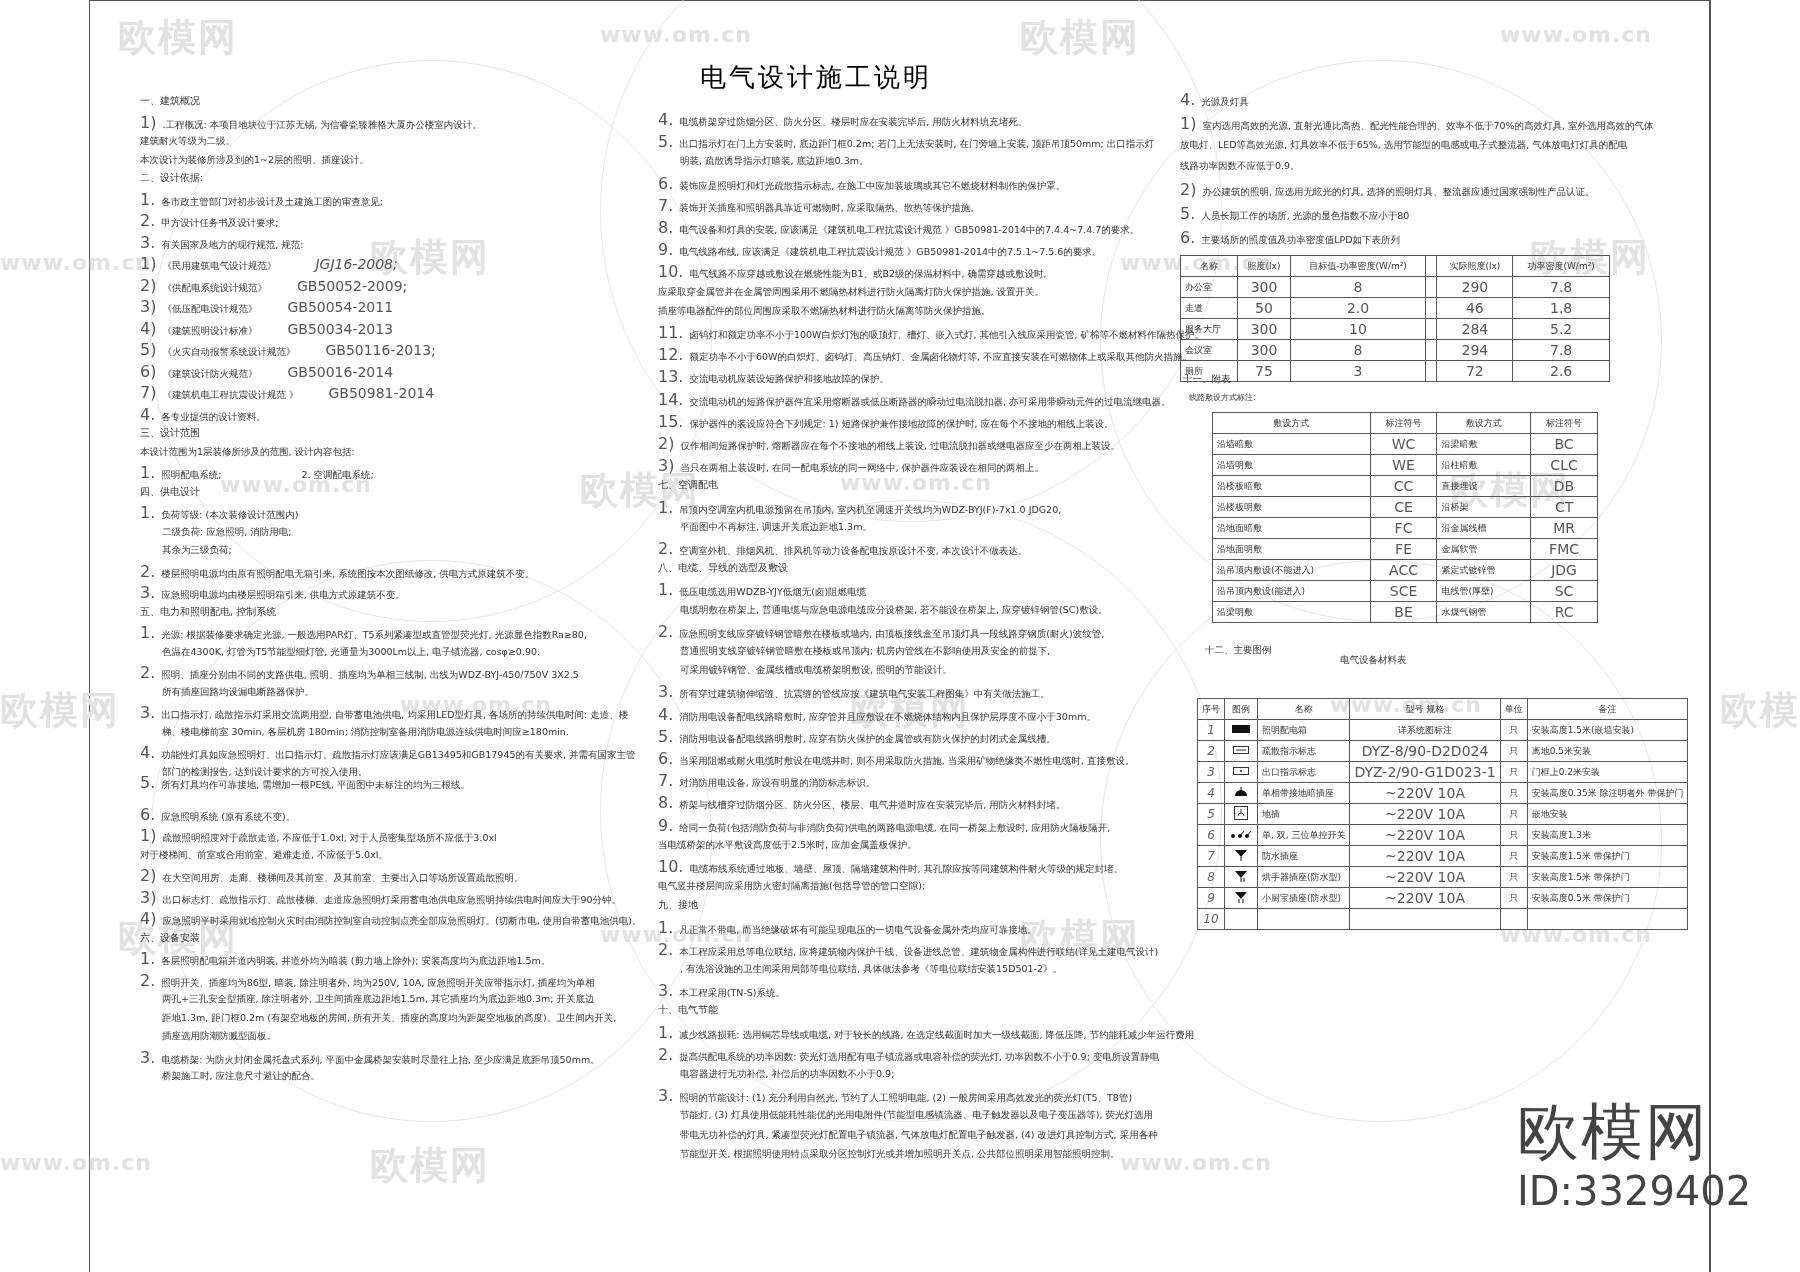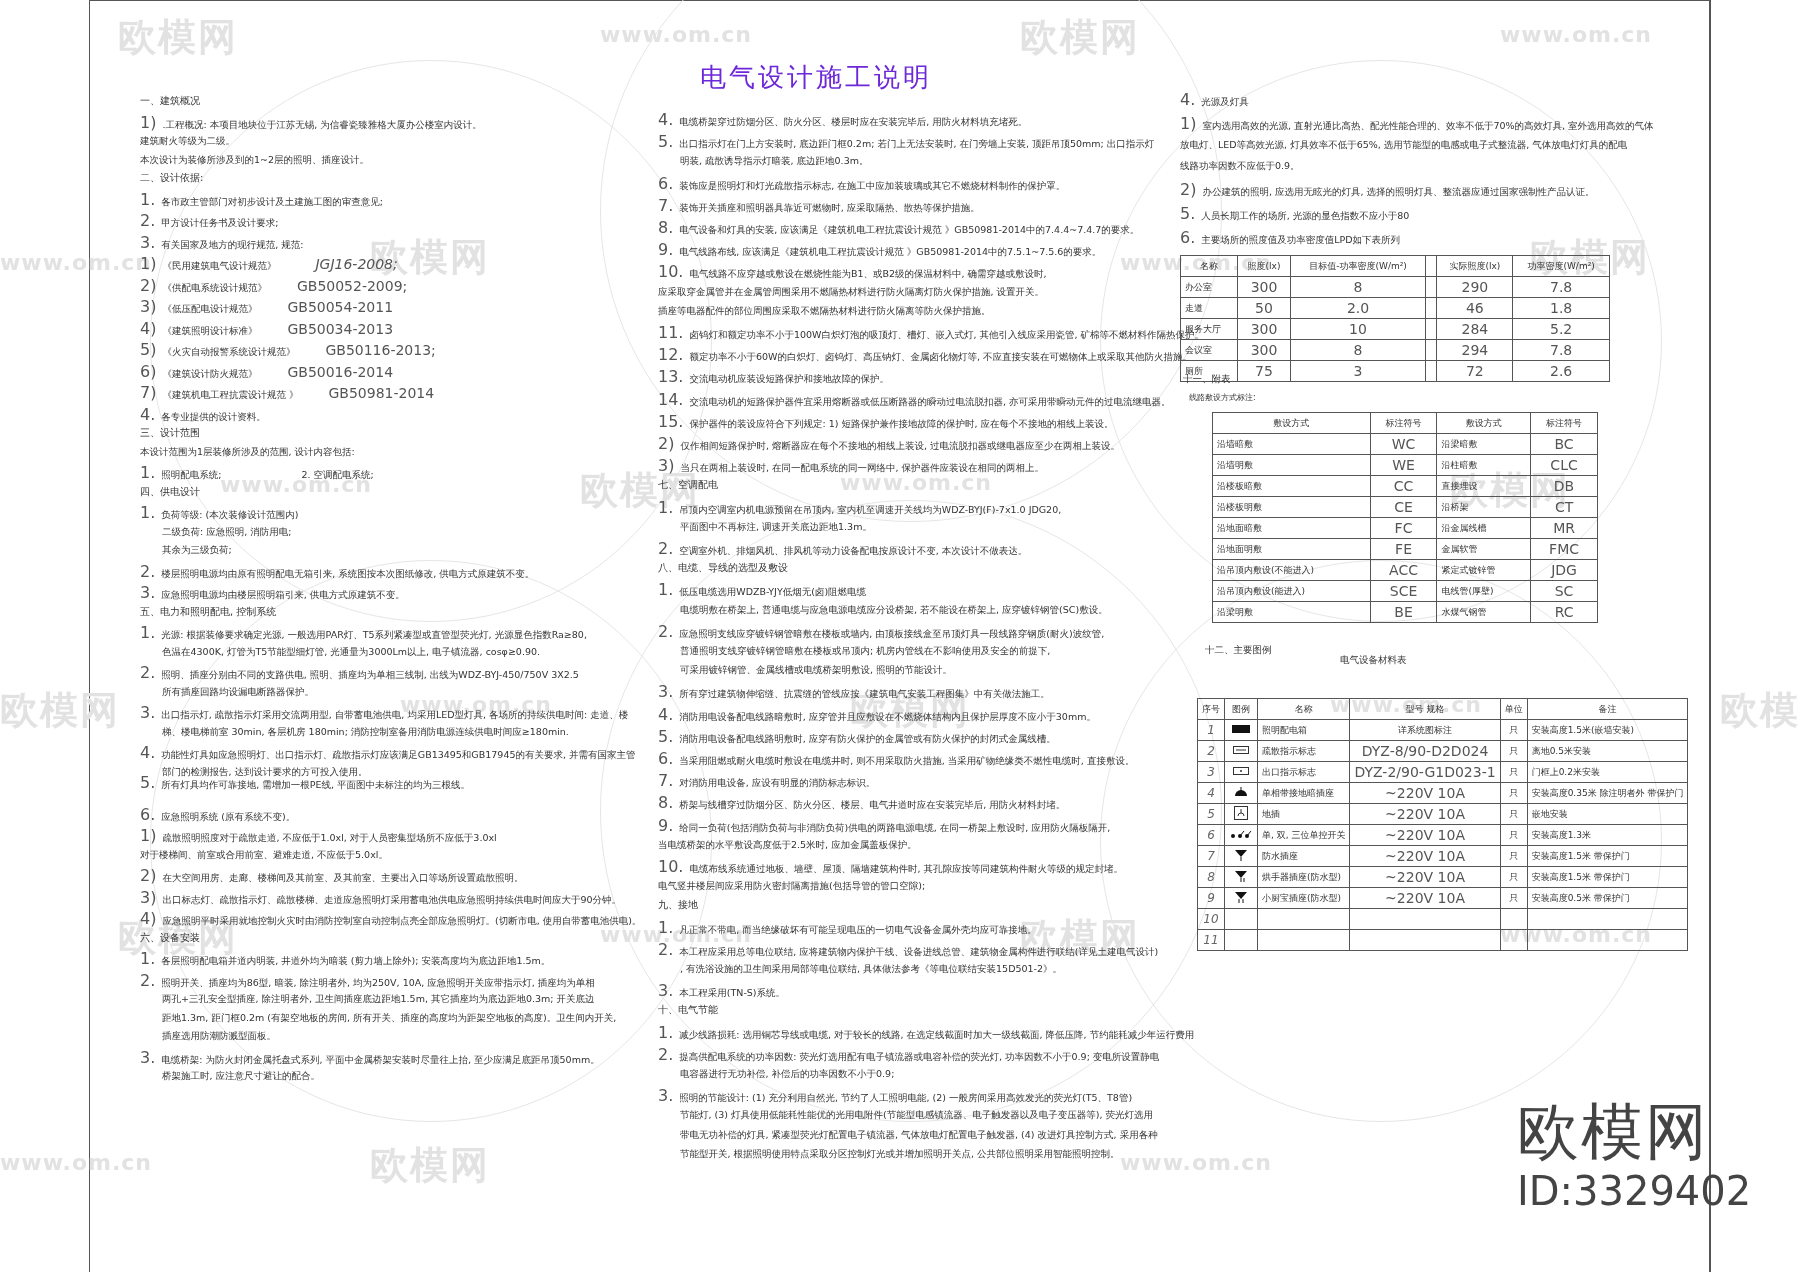--- a/index.html
+++ b/index.html
@@ -5,21 +5,21 @@
   html, body { margin:0; padding:0; background:#ffffff; }
   body { width:1800px; height:1272px; position:relative; overflow:hidden;
          font-family:"DejaVu Sans", sans-serif; color:#222; }
   .frame { position:absolute; left:89px; top:0; width:1622px; height:1272px;
            border-left:1.5px solid #555; border-top:1.5px solid #555; box-sizing:border-box; }
   .frame-right { position:absolute; left:1709px; top:0; width:1.5px; height:1272px; background:#555; }
   .wm { position:absolute; color:#e2e2e2; font-family:"DejaVu Sans", sans-serif; font-weight:bold; pointer-events:none; white-space:nowrap; }
   .wm.big { font-size:38px; letter-spacing:2px; }
   .wm.url { font-size:22px; letter-spacing:1px; }
   .arc { position:absolute; border:1.5px solid #e6e6e6; border-radius:50%; pointer-events:none; }
-  .title { position:absolute; left:700px; top:60px; font-size:26px; letter-spacing:3px; color:#6d28d9;
+  .title { position:absolute; left:700px; top:60px; font-size:26px; letter-spacing:3px; color:#000000;
            font-family:Liberation Sans, sans-serif; }
   .col { position:absolute; font-size:9.5px; line-height:1; color:#333; }
   .col .ln { position:absolute; white-space:nowrap; }
   .col .ln .num { font-size:16px; color:#555; margin-right:6px; font-weight:normal; }
   .col .ln .big { font-size:14px; color:#555; }
   .col .ln.head { font-size:10px; }
   table.grid { position:absolute; border-collapse:collapse; font-size:9px; color:#333; }
   table.grid td, table.grid th { border:1px solid #555; padding:0 4px; height:20px; white-space:nowrap; font-weight:normal; }
   table.grid .big { font-size:14px; color:#555; }
   table.grid .c { text-align:center; }
@@ -429,25 +429,17 @@
         <td>安装高度0.5米  带保护门</td>
       </tr>
       <tr>
         <td class="c" style="font-style: italic; font-size: 12px; color: rgb(102, 102, 102);">10</td>
         <td class="c" style="width: 48px;"></td>
         <td></td>
         <td class="c"></td>
         <td class="c"></td>
         <td></td>
       </tr>
-      <tr>
-        <td class="c" style="font-style: italic; font-size: 12px; color: rgb(102, 102, 102);">11</td>
-        <td class="c" style="width: 48px;"></td>
-        <td></td>
-        <td class="c"></td>
-        <td class="c"></td>
-        <td></td>
-      </tr>
     </tbody>
 </table>
 
 <div class="brand">欧模网</div>
 <div class="brand-id">ID:3329402</div>
 
 </body></html>

